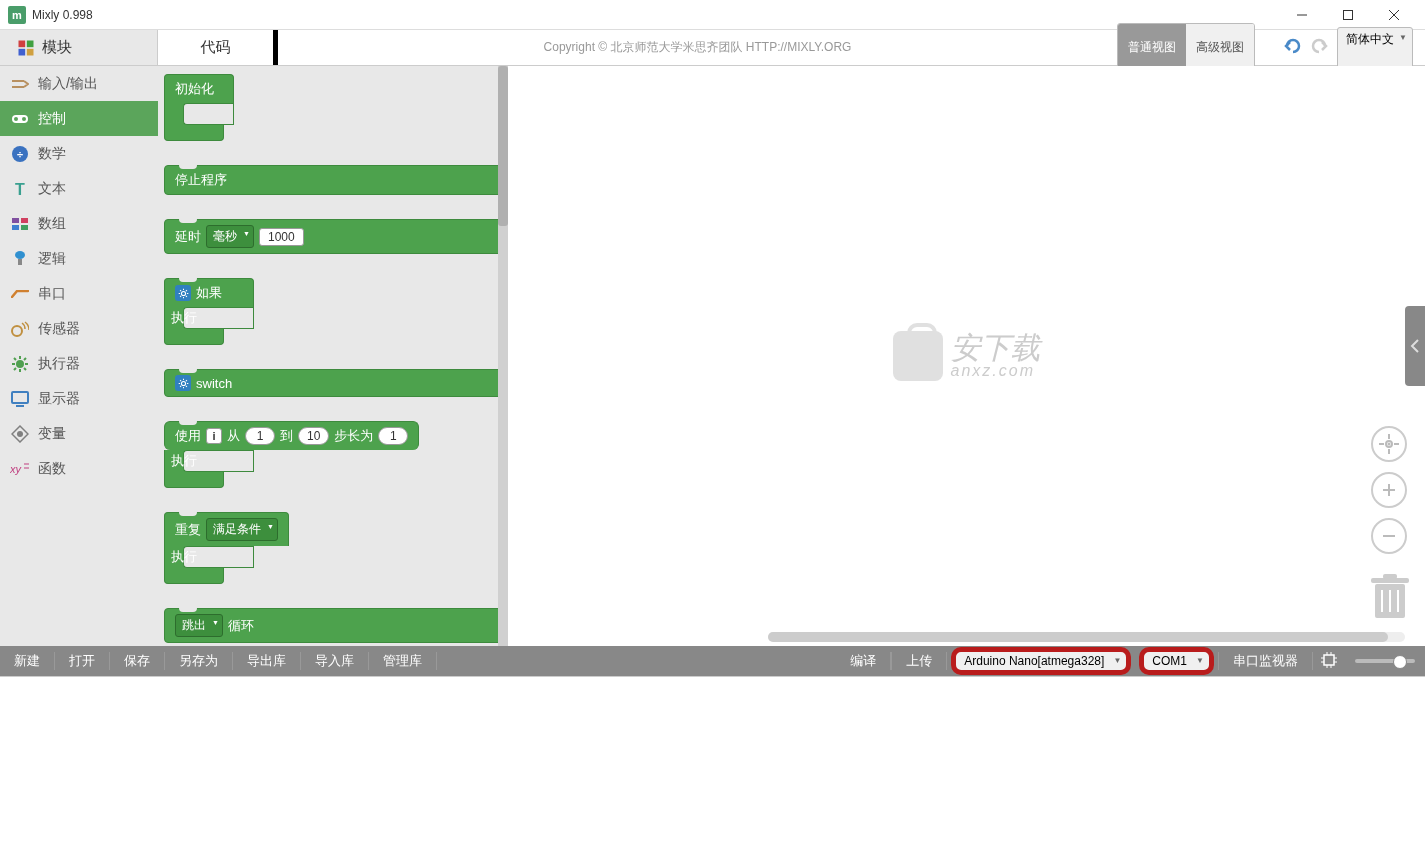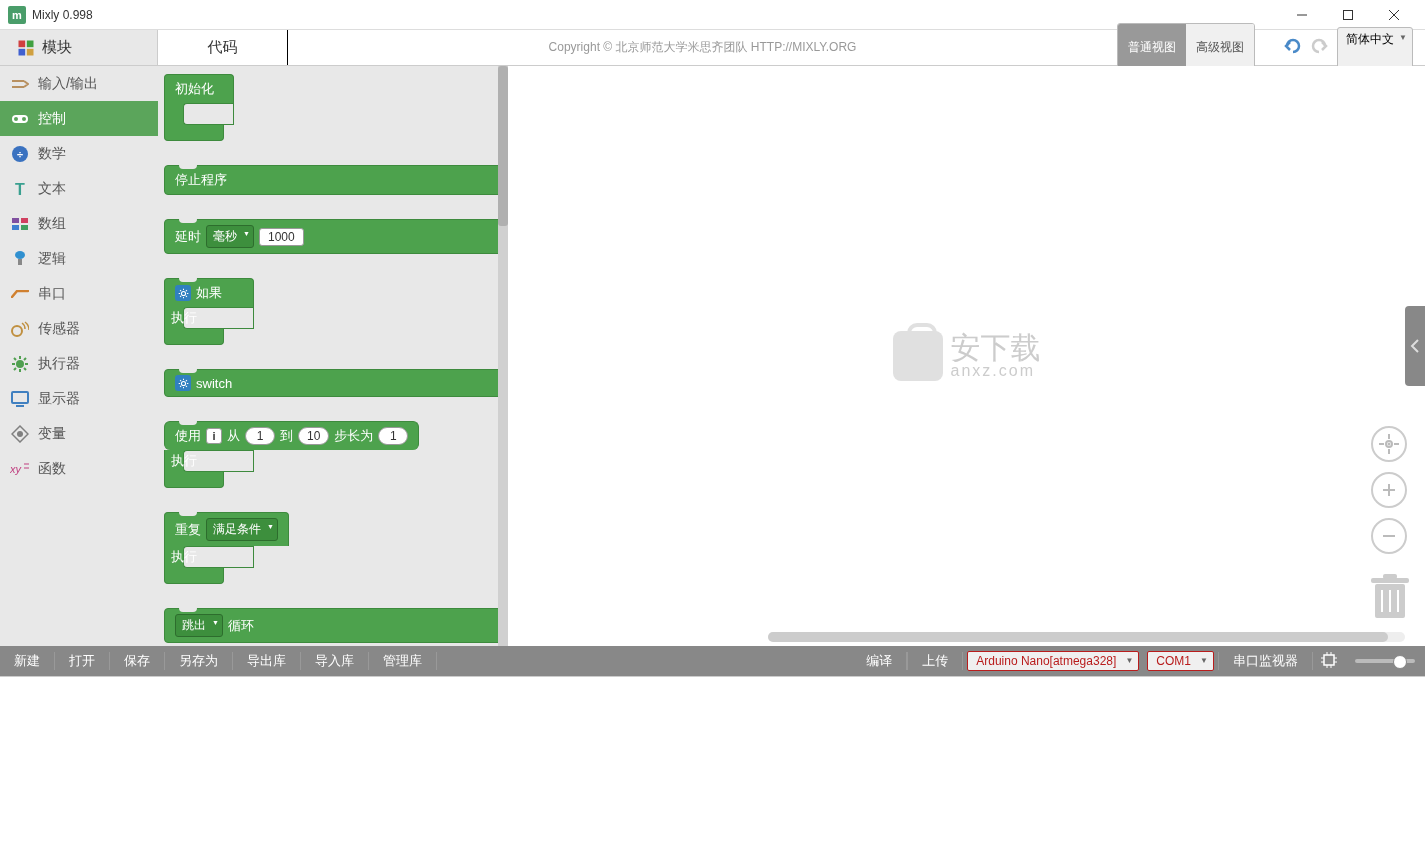--- a/index.html
+++ b/index.html
@@ -10,21 +10,21 @@
 .titlebar .app-icon { width:18px; height:18px; background:#4a9d6a; border-radius:2px; display:flex; align-items:center; justify-content:center; color:#fff; font-size:11px; font-weight:bold; margin-right:6px; }
 .titlebar .title { font-size:12px; color:#333; flex:1; }
 .titlebar .win-btn { width:46px; height:30px; display:flex; align-items:center; justify-content:center; cursor:pointer; }
 .titlebar .win-btn svg { width:10px; height:10px; }
 
 
 .toprow { height:36px; display:flex; align-items:stretch; border-bottom:1px solid #ccc; }
 .tab-blocks { width:158px; background:#e8e8e8; display:flex; align-items:center; padding-left:16px; border-right:1px solid #ccc; }
 .tab-blocks .puzzle-icon { width:20px; height:20px; margin-right:6px; }
 .tab-blocks span { font-size:15px; color:#333; }
-.tab-code { width:130px; background:#fff; display:flex; align-items:center; justify-content:center; font-size:15px; color:#333; border-right:1px solid #000000; }
+.tab-code { width:120px; background:#fff; display:flex; align-items:center; justify-content:center; font-size:15px; color:#333; border-right:5px solid #000000; }
 .toprow-mid { flex:1; display:flex; align-items:center; justify-content:center; color:#999; font-size:12px; }
 .toprow-right { display:flex; align-items:center; gap:8px; padding-right:12px; }
 .view-toggle { display:flex; border:1px solid #bbb; border-radius:3px; overflow:hidden; }
 .view-toggle div { padding:15px 10px; font-size:12px; cursor:pointer; }
 .view-toggle .active { background:#999; color:#fff; }
 .view-toggle .inactive { background:#f0f0f0; color:#555; }
 .undo-redo { display:flex; gap:6px; margin-left:20px; }
 .undo-redo div { cursor:pointer; }
 .lang-select { border:1px solid #bbb; background:#f0f0f0; padding:3px 18px 20px 8px; font-size:12px; border-radius:3px; position:relative; }
 .lang-select::after { content:"▼"; font-size:8px; position:absolute; right:5px; top:5px; color:#666; }
@@ -56,40 +56,40 @@
 .block-dd { background:#3d8f3d; border:1px solid #2d6d2d; padding:2px 16px 2px 6px; border-radius:3px; position:relative; font-size:12px; }
 .block-dd::after { content:"▼"; font-size:7px; position:absolute; right:3px; top:4px; }
 .block-input { background:#fff; color:#333; border:1px solid #999; padding:1px 8px; border-radius:3px; font-size:12px; min-width:30px; text-align:center; }
 .block-input.oval { border-radius:10px; }
 .block-var { background:#fff; color:#333; border:1px solid #999; width:16px; height:16px; border-radius:3px; display:inline-flex; align-items:center; justify-content:center; font-size:11px; font-weight:bold; }
 .gear { width:16px; height:16px; background:#3080c0; border-radius:3px; display:inline-flex; align-items:center; justify-content:center; }
 .gear svg { width:11px; height:11px; fill:#fff; }
 
 
 .canvas { flex:1; background:#fff; position:relative; }
-.watermark { position:absolute; left:50%; top:50%; transform:translate(-50%,-50%); color:#ddd; font-size:22px; text-align:center; display:flex; align-items:center; gap:8px; }
+.watermark { position:absolute; left:50%; top:50%; transform:translate(-50%,-50%); color:#ddd; font-size:22px; text-align:center; display:flex; align-items:center; gap:8px;font-style:italic; }
 .watermark .wm-icon { width:50px; height:50px; background:#e0e0e0; border-radius:8px; position:relative; }
 .watermark .wm-icon::before { content:""; position:absolute; top:-8px; left:14px; width:22px; height:10px; border:4px solid #e0e0e0; border-bottom:none; border-radius:10px 10px 0 0; }
 .watermark .wm-text { display:flex; flex-direction:column; align-items:flex-start; line-height:1; }
 .watermark .wm-text .cn { font-size:30px; color:#ccc; }
 .watermark .wm-text .en { font-size:16px; color:#ccc; letter-spacing:2px; }
 
 .canvas-controls { position:absolute; right:18px; top:360px; display:flex; flex-direction:column; gap:10px; }
 .cc-btn { width:36px; height:36px; border:2px solid #ccc; border-radius:50%; display:flex; align-items:center; justify-content:center; cursor:pointer; color:#bbb; }
 .trash { position:absolute; right:14px; bottom:20px; color:#ccc; }
 .canvas-hsb { position:absolute; bottom:4px; left:260px; right:20px; height:10px; background:#eee; border-radius:5px; }
 .canvas-hsb-thumb { height:10px; width:620px; background:#ccc; border-radius:5px; }
 
 .side-handle { position:absolute; right:0; top:240px; width:20px; height:80px; background:#888; border-radius:4px 0 0 4px; display:flex; align-items:center; justify-content:center; color:#ccc; }
 
 
 .btoolbar { height:30px; background:#888; display:flex; align-items:center; color:#fff; font-size:13px; }
 .bt-btn { padding:0 14px; height:18px; display:flex; align-items:center; border-right:1px solid #999; cursor:pointer; }
 .bt-spacer { flex:1; }
-.bt-sel { background:#f0f0f0; color:#b91c1c; border:1px solid #b91c1c; border-radius:2px; padding:2px 22px 2px 8px; font-size:12px; margin:0 4px; position:relative; }
+.bt-sel { background:#f0f0f0; color:#000000; border:5px solid #b91c1c; border-radius:10px; padding:2px 22px 2px 8px; font-size:12px; margin:0 4px; position:relative; }
 .bt-sel::after { content:"▼"; font-size:8px; position:absolute; right:5px; top:4px; color:#666; }
 .bt-chip { margin:0 6px; }
 .bt-slider { width:60px; height:4px; background:#bbb; margin:0 10px; position:relative; border-radius:2px;}
 .bt-slider::after { content:""; position:absolute; right:8px; top:-4px; width:12px; height:12px; background:#fff; border:1px solid #888; border-radius:50%; }
 
 .console { height:189px; background:#fff; border-top:1px solid #ccc; }
 </style>
 </head>
 <body>
 

